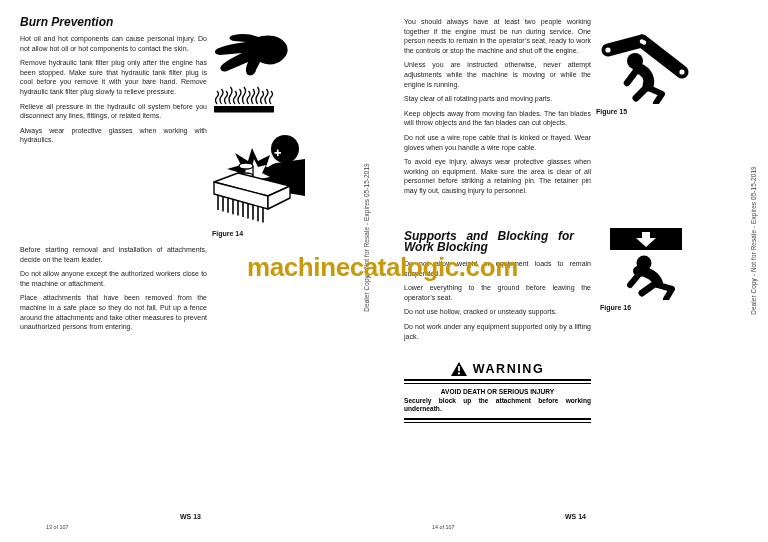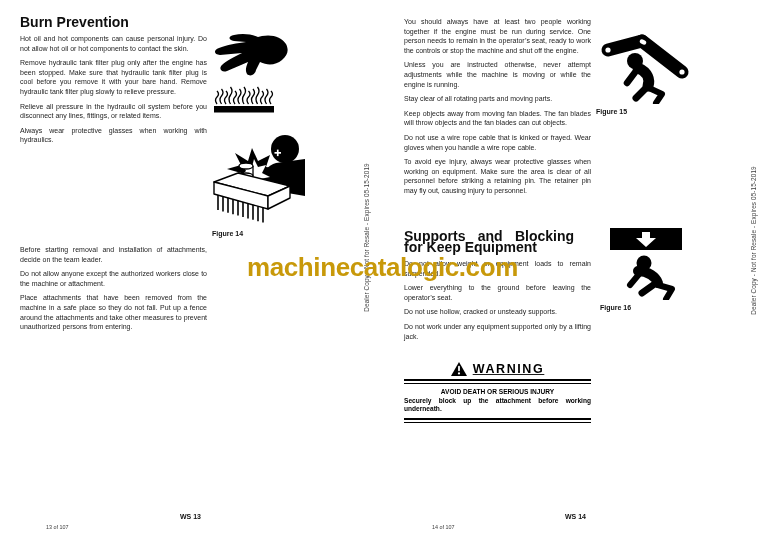--- a/index.html
+++ b/index.html
@@ -7,22 +7,22 @@
   #spread {
     position:relative; width:768px; height:542px; background:#fff;
     font-family:"Liberation Sans", sans-serif; overflow:hidden; color:#1c1c1c;
   }
   .page { position:absolute; top:0; width:384px; height:542px; }
   #page-left  { left:0; }
   #page-right { left:384px; }
 
   .col { position:absolute; width:187px; }
   .heading {
-    font-size:14px; font-weight:bold; line-height:11px;
-    text-align:justify; color:#0e0e0e; margin-bottom:6px;
+    font-size:12px; font-weight:bold; line-height:11px;
+    text-align:justify; color:#0e0e0e; margin-bottom:6px;font-style:italic;
   }
   .para {
     font-size:7px; line-height:9.6px; text-align:justify;
     color:#1c1c1c; margin-bottom:5px;
   }
 
   
   .figure { position:absolute; }
   .fig-caption { font-size:7px; font-weight:bold; color:#111; }
   .fig-icon { display:block; }
@@ -36,21 +36,21 @@
 
   
   #watermark {
     position:absolute; left:247px; top:252px; z-index:20;
     font-size:26px; font-weight:bold; letter-spacing:-0.4px;
     color:#C8990A; white-space:nowrap;
   }
 
   
   #warning-box { position:absolute; left:20px; top:362px; width:187px; }
-  .warn-head { display:flex; align-items:center; justify-content:center; gap:6px; margin-bottom:3px;text-decoration:underline; }
+  .warn-head { display:flex; align-items:center; justify-content:center; gap:6px; margin-bottom:3px; }
   .warn-title { font-size:12.5px; font-weight:bold; letter-spacing:1.6px; color:#000; }
   .dbl-rule { height:5px; border-top:2.4px solid #000; border-bottom:1px solid #000; }
   .warn-sub { text-align:center; font-size:6.6px; font-weight:bold; margin:3.5px 0 2px 0; color:#000; }
   .warn-body { font-size:6.6px; font-weight:bold; line-height:8.8px; text-align:justify; color:#000; margin-bottom:4px; }
 
   
   .footer-code { position:absolute; font-size:7px; font-weight:bold; color:#111; }
   .footer-count { position:absolute; font-size:5.4px; color:#3c3c3c; }
 </style>
 </head>
@@ -144,21 +144,21 @@
     <div class="col" style="left:20px; top:17px;">
       <div class="para">You should always have at least two people working together if the engine must be run during service. One person needs to remain in the operator’s seat, ready to work the controls or stop the machine and shut off the engine.</div>
       <div class="para">Unless you are instructed otherwise, never attempt adjustments while the machine is moving or while the engine is running.</div>
       <div class="para">Stay clear of all rotating parts and moving parts.</div>
       <div class="para">Keep objects away from moving fan blades. The fan blades will throw objects and the fan blades can cut objects.</div>
       <div class="para">Do not use a wire rope cable that is kinked or frayed. Wear gloves when you handle a wire rope cable.</div>
       <div class="para">To avoid eye injury, always wear protective glasses when working on equipment. Make sure the area is clear of all personnel before striking a retaining pin. The retainer pin may fly out, causing injury to personnel.</div>
     </div>
 
     <div class="col" style="left:20px; top:231px;">
-      <div class="heading" style="width:170px;">Supports and Blocking for Keep Equipment</div>
+      <div class="heading" style="width:170px;">Supports and Blocking for Work Blocking</div>
       <div class="para">Do not allow weight or equipment loads to remain suspended.</div>
       <div class="para">Lower everything to the ground before leaving the operator’s seat.</div>
       <div class="para">Do not use hollow, cracked or unsteady supports.</div>
       <div class="para">Do not work under any equipment supported only by a lifting jack.</div>
     </div>
 
     <div id="warning-box">
       <div class="warn-head">
         <svg width="16" height="14" viewBox="0 0 16 14">
           <polygon points="8,0 16,14 0,14" fill="#000"></polygon>

